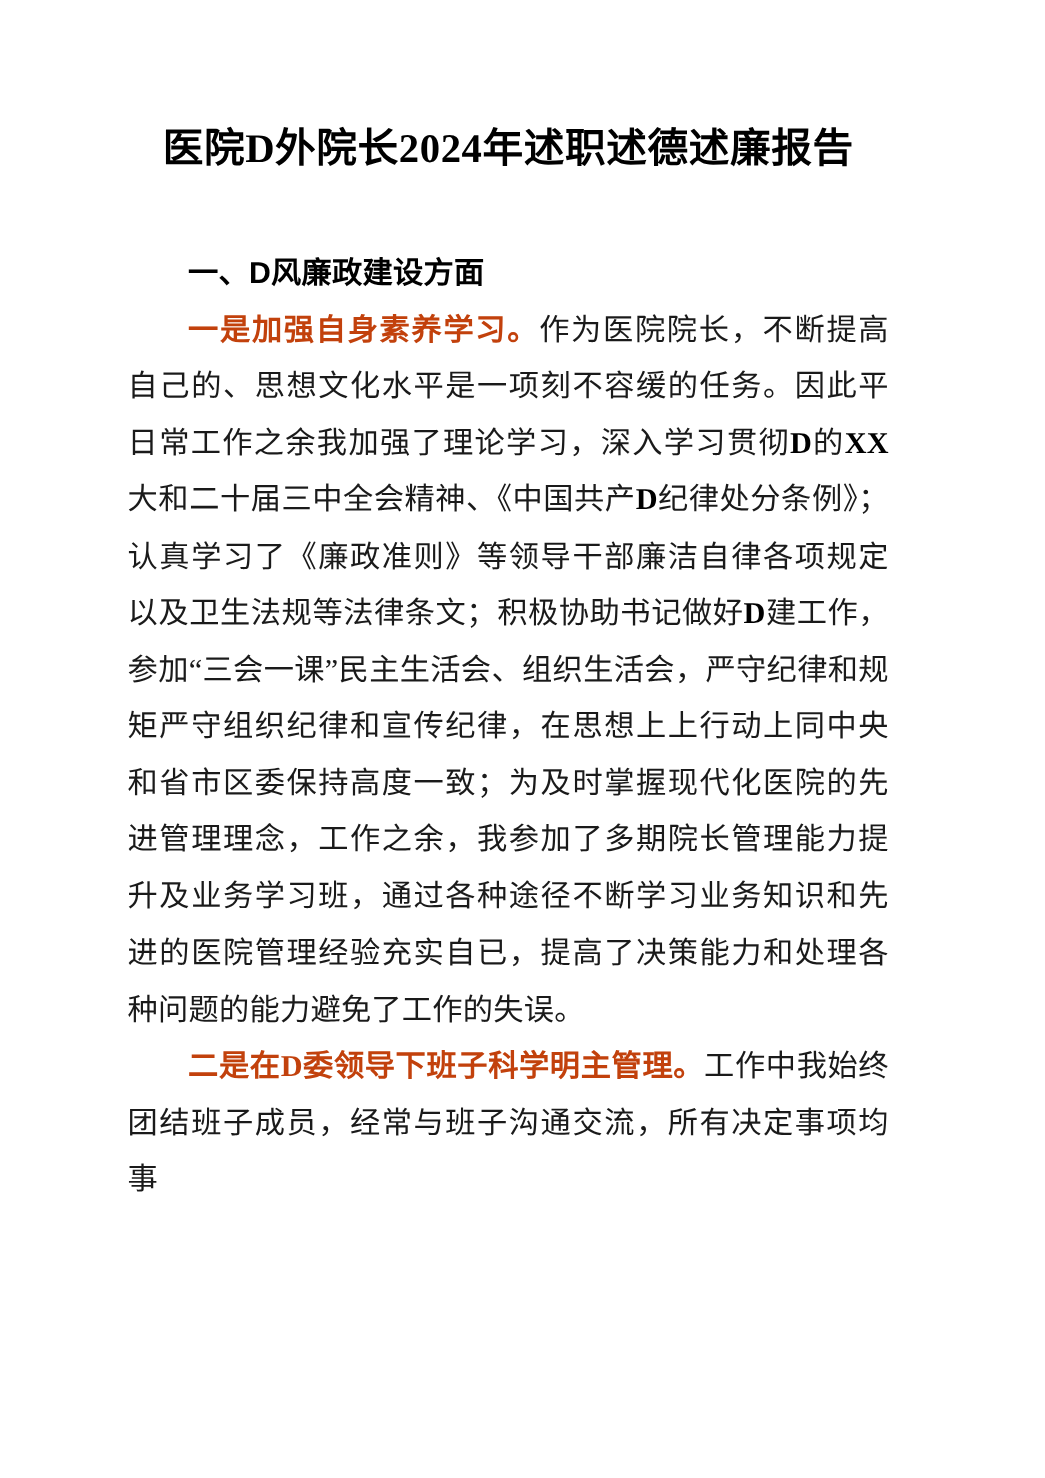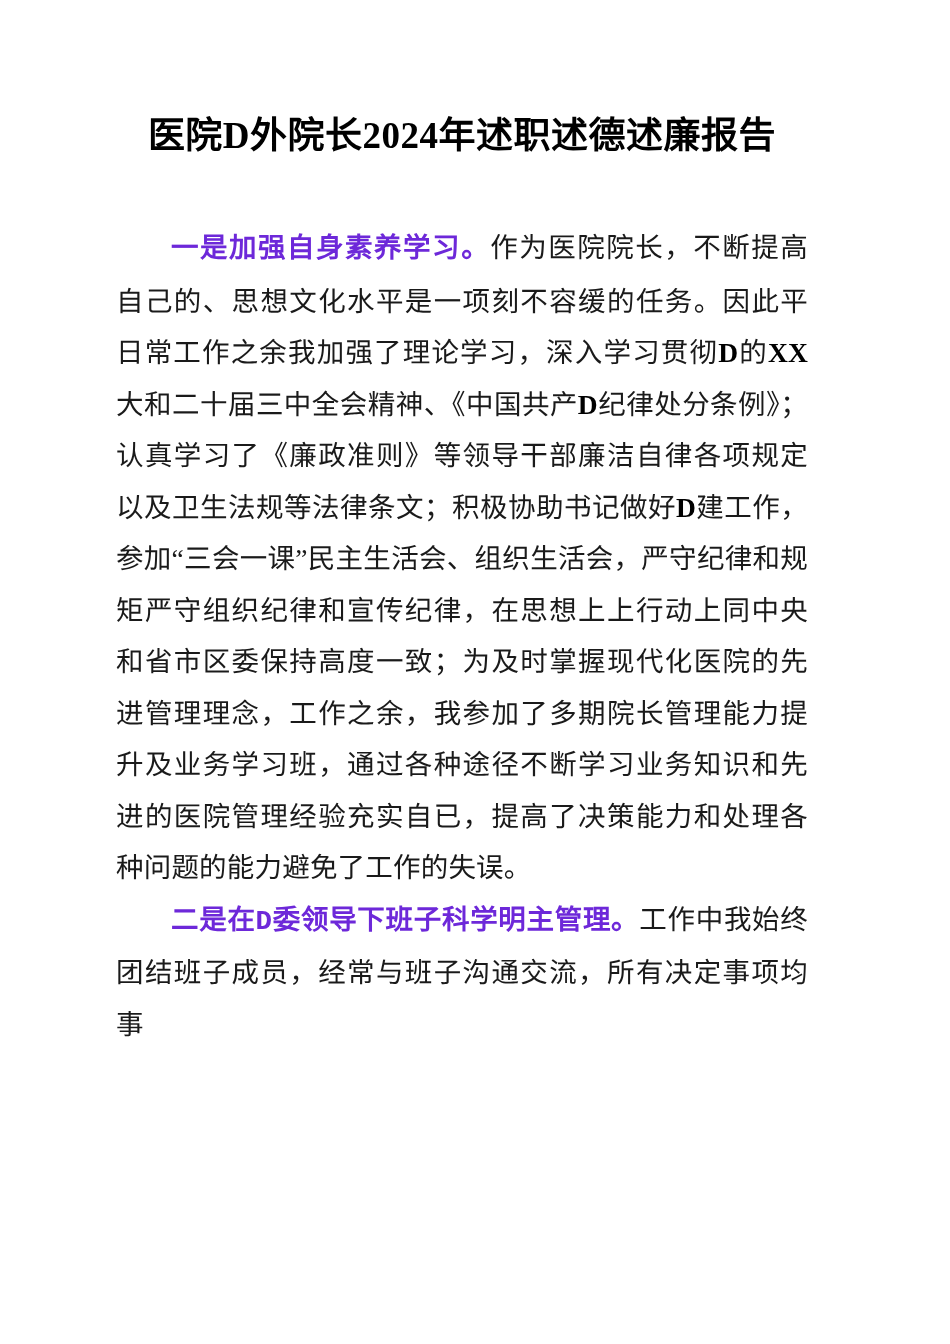--- a/index.html
+++ b/index.html
@@ -54,22 +54,22 @@
     font-size: 27.5px;
     line-height: 51.5px;
     text-indent: 2em;
     font-weight: bold;
     color: #000000;
     font-family: "Liberation Sans", "DejaVu Sans", sans-serif;
     letter-spacing: 0.2px;
   }
   .lead {
     font-weight: bold;
-    color: #6d28d9;
-    font-family: Liberation Mono, monospace;
+    color: #c2410c;
+    font-family: Liberation Serif, serif;
   }
   .emph {
     font-weight: bold;
     color: #000000;
   }
   .blocks {
     position: absolute;
     left: 116px;
     top: 222px;
     width: 692px;
@@ -78,20 +78,23 @@
 </head>
 <body>
 
 <div class="page">
 
   <h1 class="doc-title">医院D外院长2024年述职述德述廉报告</h1>
 
   <div class="blocks">
 
 
+    <p class="heading">
+      <span>一、<span class="emph">D</span>风廉政建设方面</span>
+    </p>
 
     <p class="para">
       <span class="lead">一是加强自身素养学习。</span><span>作为医院院长，不断提高自己的、思想文化水平是一项刻不容缓的任务。因此平日常工作之余我加强了理论学习，深入学习贯彻<span class="emph">D</span>的<span class="emph">XX</span>大和二十届三中全会精神、《中国共产<span class="emph">D</span>纪律处分条例》；认真学习了《廉政准则》等领导干部廉洁自律各项规定以及卫生法规等法律条文；积极协助书记做好<span class="emph">D</span>建工作，参加“三会一课”民主生活会、组织生活会，严守纪律和规矩严守组织纪律和宣传纪律，在思想上上行动上同中央和省市区委保持高度一致；为及时掌握现代化医院的先进管理理念，工作之余，我参加了多期院长管理能力提升及业务学习班，通过各种途径不断学习业务知识和先进的医院管理经验充实自已，提高了决策能力和处理各种问题的能力避免了工作的失误。</span>
     </p>
 
     <p class="para">
       <span class="lead">二是在D委领导下班子科学明主管理。</span><span>工作中我始终团结班子成员，经常与班子沟通交流，所有决定事项均事</span>
     </p>
 
   </div>

